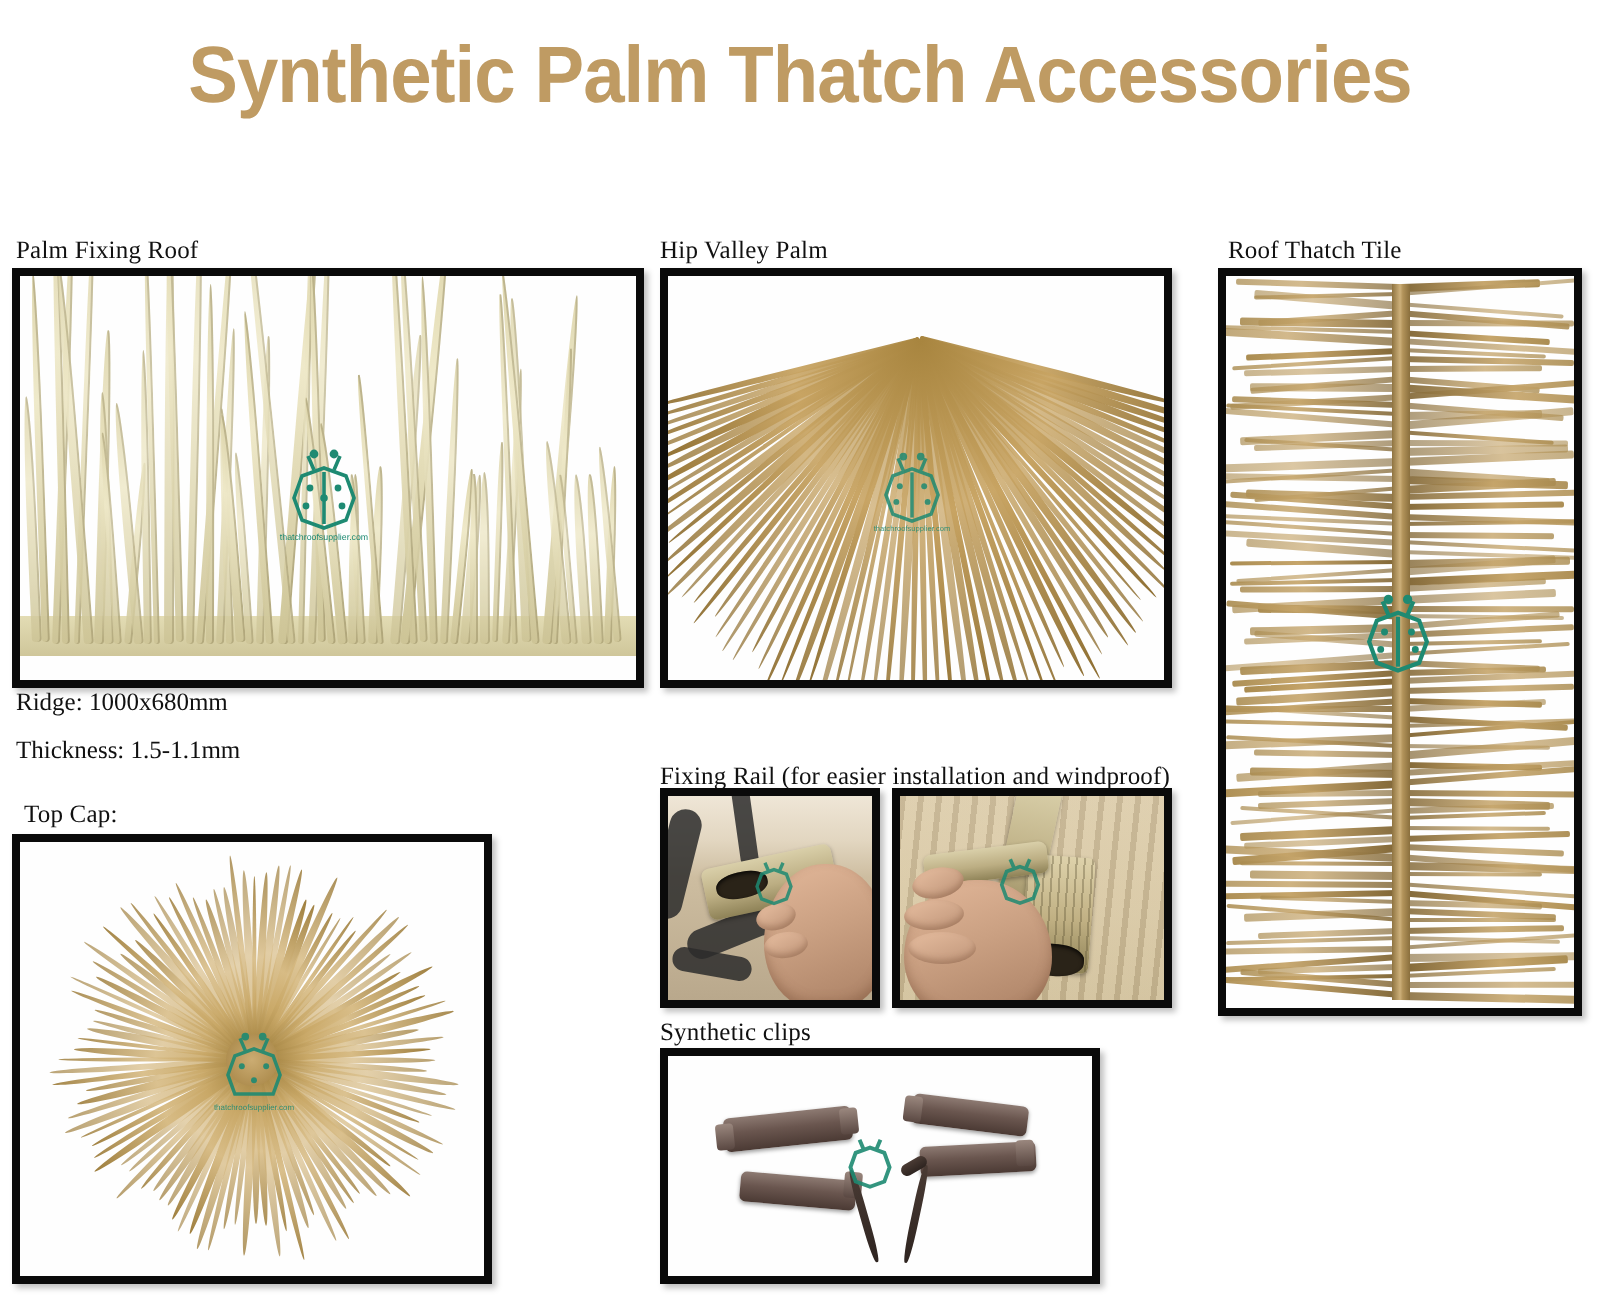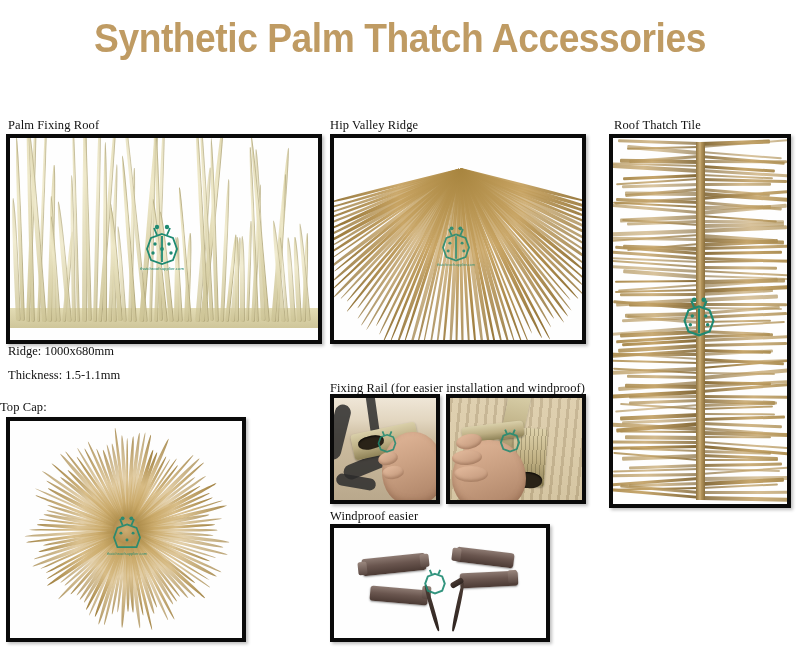--- a/index.html
+++ b/index.html
@@ -171,27 +171,27 @@
   }
 </style>
 </head>
 <body>
 
 <div id="page">
 
   <div class="page-title">Synthetic Palm Thatch Accessories</div>
 
   <div class="caption" style="left:8px;  top:118px;">Palm Fixing Roof</div>
-  <div class="caption" style="left:330px; top:118px;">Hip Valley Ridge</div>
+  <div class="caption" style="left:330px; top:118px;">Hip Valley Palm</div>
   <div class="caption" style="left:614px; top:118px;">Roof Thatch Tile</div>
   <div class="spec-line" style="left:8px; top:344px;">Ridge: 1000x680mm</div>
   <div class="spec-line" style="left:8px; top:368px;">Thickness: 1.5-1.1mm</div>
-  <div class="caption" style="left:0;  top:400px;">Top Cap:</div>
+  <div class="caption" style="left:12px;  top:400px;">Top Cap:</div>
   <div class="caption" style="left:330px;top:381px;">Fixing Rail (for easier installation and windproof)</div>
-  <div class="caption" style="left:330px;top:509px;">Windproof easier</div>
+  <div class="caption" style="left:330px;top:509px;">Synthetic clips</div>
 
   <div class="frame" style="left:6px;top:134px;width:316px;height:210px;">
     <div class="photo">
       <div class="roof-base"></div>
       <div id="roofFronds">
           <div class="frond" style="left: 2%; height: 61.121%; width: 5px; transform: rotate(-2.5deg); opacity: 0.83;"></div>
           <div class="frond" style="left: 3.65517%; height: 91.8022%; width: 4.2px; transform: rotate(-2deg); opacity: 0.95;"></div>
           <div class="frond" style="left: 5.31034%; height: 104.885%; width: 4.2px; transform: rotate(2.2deg); opacity: 0.92;"></div>
           <div class="frond" style="left: 6.96552%; height: 110.204%; width: 3.5px; transform: rotate(-1.5deg); opacity: 0.94;"></div>
           <div class="frond" style="left: 8.62069%; height: 102.867%; width: 3.1px; transform: rotate(2.2deg); opacity: 0.88;"></div>

